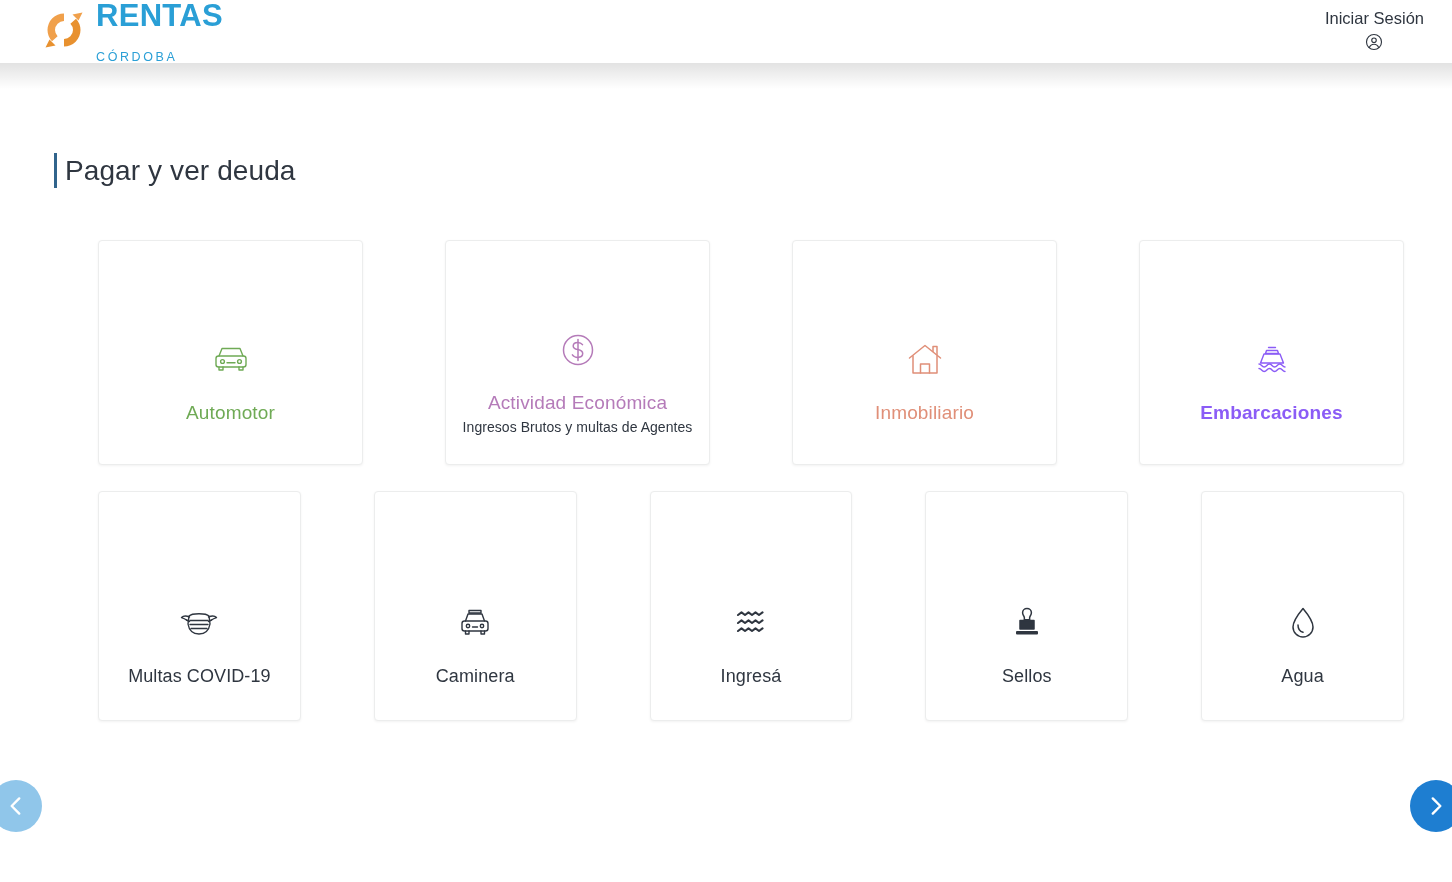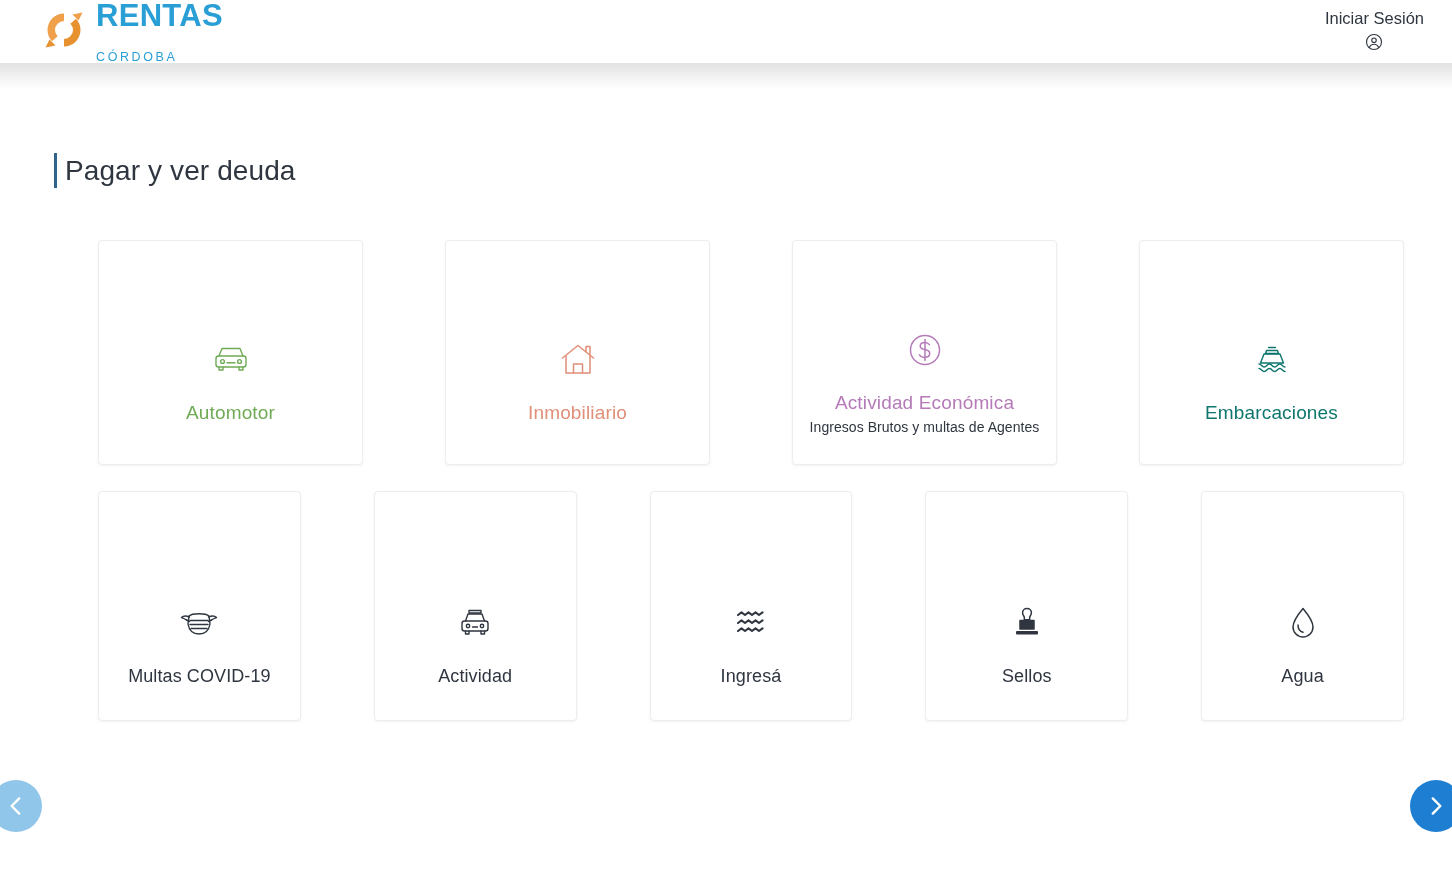--- a/index.html
+++ b/index.html
@@ -186,21 +186,21 @@
     font-size: 14px;
     color: #2f3640;
     margin-top: 5px;
     letter-spacing: 0.05px;
   }
 
   
   .tint-green  { color: #6faa55; }
   .tint-coral  { color: #e08f78; }
   .tint-purple { color: #b57bb9; }
-  .tint-teal   { color: #0f766e; }
+  .tint-teal   { color: #8b5cf6; font-weight: bold; }
   .tint-dark   { color: #2f3640; }
 
   
   .carousel-arrow {
     position: absolute;
     width: 52px;
     height: 52px;
     border-radius: 50%;
     border: none;
     display: flex;
@@ -279,41 +279,41 @@
           <circle cx="28.5" cy="18.5" r="1.9"></circle>
           <path d="M16 19.8 h8"></path>
           <path d="M8 24 v3 h4 v-3"></path>
           <path d="M28 24 v3 h4 v-3"></path>
         </svg>
       </span>
       <span class="card-label tint-green">Automotor</span>
     </a>
 
     <a class="card" href="#">
+      <span class="card-icon tint-purple">
+        <svg width="36" height="36" viewBox="0 0 36 36" fill="none" stroke="currentColor" stroke-width="1.5" stroke-linecap="round" stroke-linejoin="round">
+          <circle cx="18" cy="18" r="14.5"></circle>
+          <path d="M22.5 12.6 c-1.1-1.5-2.8-2.2-4.7-2.2 -2.6 0-4.6 1.4-4.6 3.5 0 2.2 1.9 3.1 4.6 3.7 2.8 .6 4.9 1.6 4.9 4 0 2.3-2.2 3.8-5 3.8 -2.3 0-4.2-.9-5.3-2.5"></path>
+          <path d="M18 7.5 v21"></path>
+        </svg>
+      </span>
+      <span class="card-label tint-purple">Actividad Económica</span>
+      <span class="card-sublabel">Ingresos Brutos y multas de Agentes</span>
+    </a>
+
+    <a class="card" href="#">
       <span class="card-icon tint-coral">
         <svg width="38" height="36" viewBox="0 0 38 36" fill="none" stroke="currentColor" stroke-width="1.5" stroke-linecap="round" stroke-linejoin="round">
           <path d="M3.5 16 L19 3.5 L34.5 16"></path>
           <path d="M7 14 v17 h24 v-17"></path>
           <path d="M27 9.5 V4.5 h4 v8.2"></path>
           <path d="M14.5 31 v-9 h9 v9"></path>
         </svg>
       </span>
       <span class="card-label tint-coral">Inmobiliario</span>
-    </a>
-
-    <a class="card" href="#">
-      <span class="card-icon tint-purple">
-        <svg width="36" height="36" viewBox="0 0 36 36" fill="none" stroke="currentColor" stroke-width="1.5" stroke-linecap="round" stroke-linejoin="round">
-          <circle cx="18" cy="18" r="14.5"></circle>
-          <path d="M22.5 12.6 c-1.1-1.5-2.8-2.2-4.7-2.2 -2.6 0-4.6 1.4-4.6 3.5 0 2.2 1.9 3.1 4.6 3.7 2.8 .6 4.9 1.6 4.9 4 0 2.3-2.2 3.8-5 3.8 -2.3 0-4.2-.9-5.3-2.5"></path>
-          <path d="M18 7.5 v21"></path>
-        </svg>
-      </span>
-      <span class="card-label tint-purple">Actividad Económica</span>
-      <span class="card-sublabel">Ingresos Brutos y multas de Agentes</span>
     </a>
 
     <a class="card" href="#">
       <span class="card-icon tint-teal">
         <svg width="38" height="34" viewBox="0 0 38 34" fill="none" stroke="currentColor" stroke-width="1.4" stroke-linecap="round" stroke-linejoin="round">
           <path d="M13.5 7.5 h11 l1 3 h-13 z"></path>
           <path d="M15.5 4.5 h7"></path>
           <path d="M11 11 h16 l3.5 9 H7.5 z"></path>
           <path d="M6 21 c2.6 0 2.6 3 5.2 3 s2.6-3 5.2-3 2.6 3 5.2 3 2.6-3 5.2-3 2.6 3 5.2 3"></path>
           <path d="M6 25.5 c2.6 0 2.6 3 5.2 3 s2.6-3 5.2-3 2.6 3 5.2 3 2.6-3 5.2-3 2.6 3 5.2 3"></path>
@@ -348,21 +348,21 @@
           <path d="M13 4.5 h12 v2.5 h-12 z"></path>
           <path d="M9.5 15 L12 8 h14 l2.5 7"></path>
           <rect x="6" y="15" width="26" height="10" rx="2.5"></rect>
           <circle cx="12" cy="20" r="1.7"></circle>
           <circle cx="26" cy="20" r="1.7"></circle>
           <path d="M16.5 21 h5"></path>
           <path d="M9.5 25 v3 h3.5 v-3"></path>
           <path d="M25 25 v3 h3.5 v-3"></path>
         </svg>
       </span>
-      <span class="card-label">Actividad</span>
+      <span class="card-label">Caminera</span>
     </a>
 
     <a class="card" href="#">
       <span class="card-icon tint-dark">
         <svg width="38" height="32" viewBox="0 0 38 32" fill="none" stroke="currentColor" stroke-width="2.1" stroke-linecap="round" stroke-linejoin="round">
           <path d="M6 8 l3.5-2.6 3.5 2.6 3.5-2.6 3.5 2.6 3.5-2.6 3.5 2.6 3.5-2.6"></path>
           <path d="M6 16 l3.5-2.6 3.5 2.6 3.5-2.6 3.5 2.6 3.5-2.6 3.5 2.6 3.5-2.6"></path>
           <path d="M6 24 l3.5-2.6 3.5 2.6 3.5-2.6 3.5 2.6 3.5-2.6 3.5 2.6 3.5-2.6"></path>
         </svg>
       </span>

